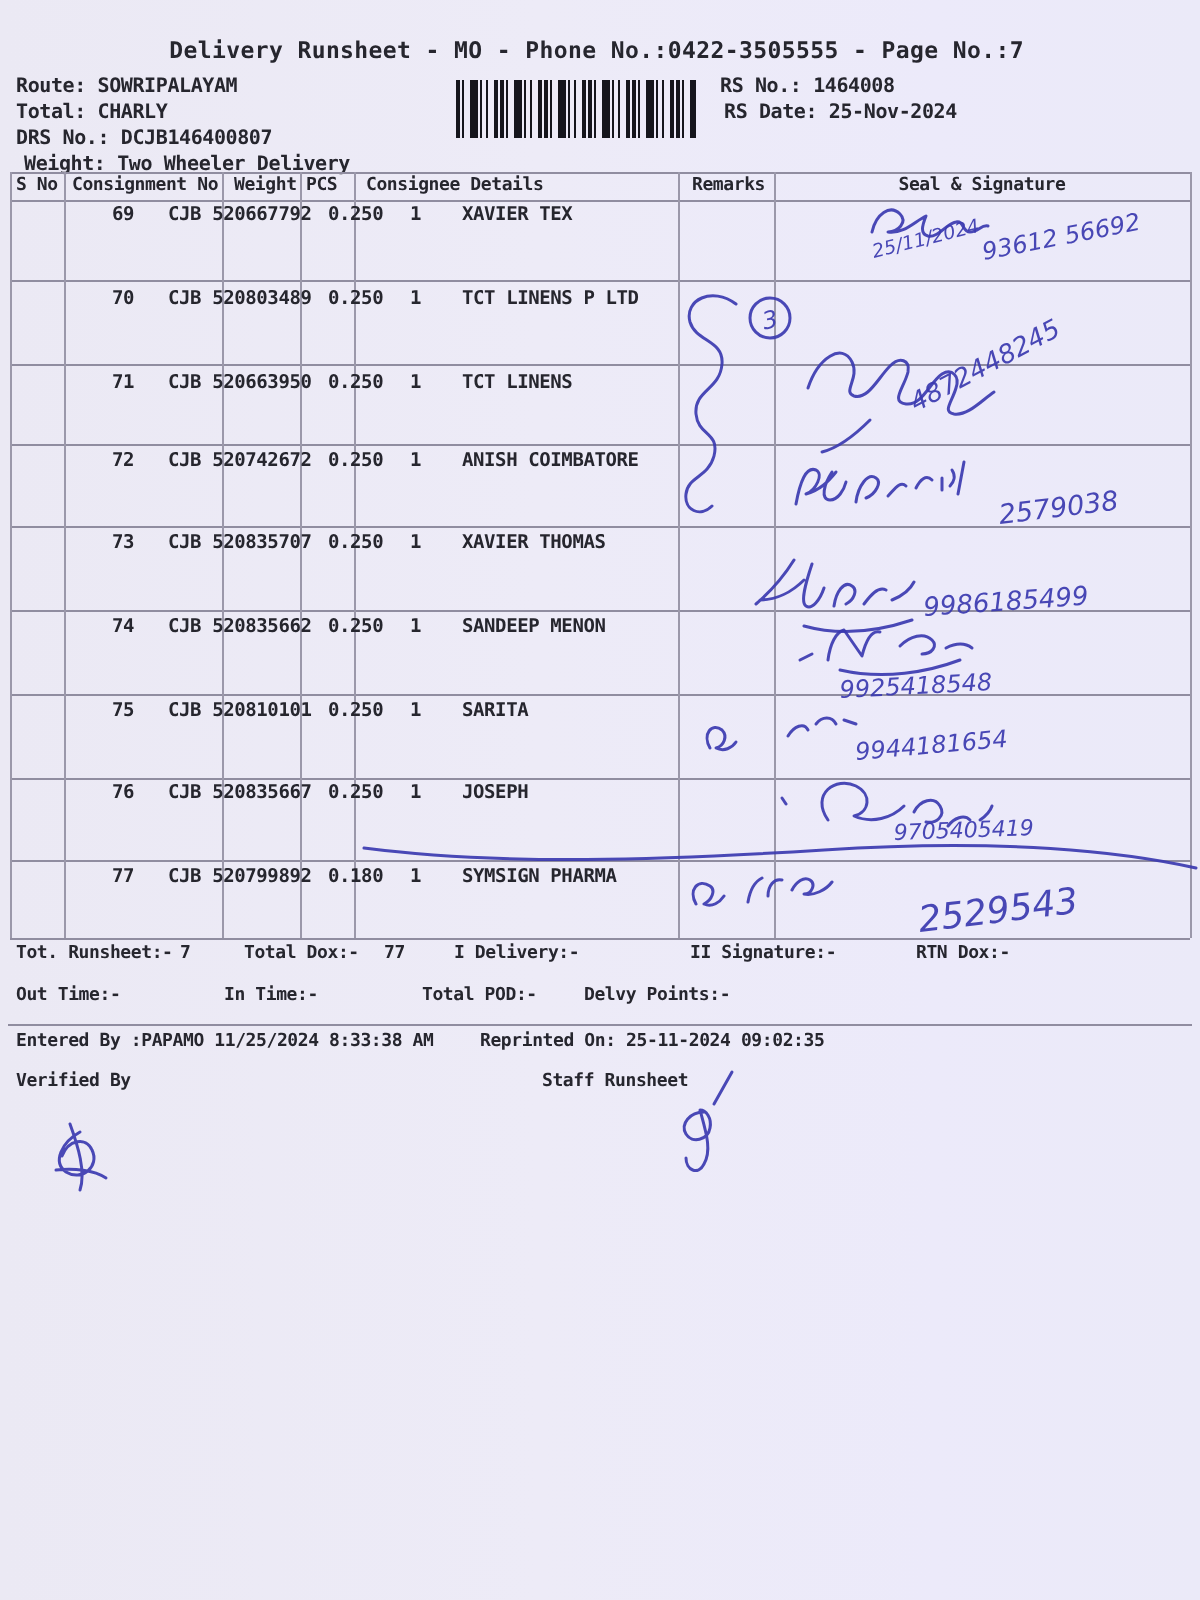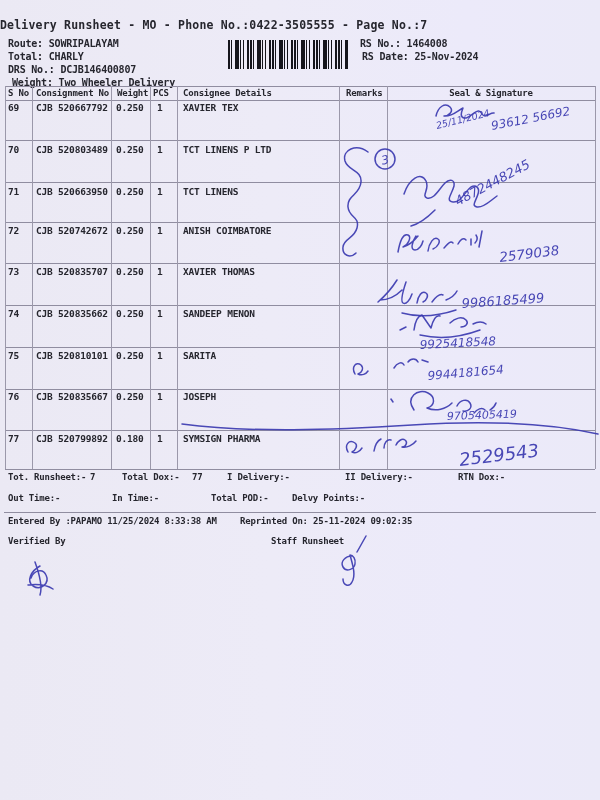--- a/index.html
+++ b/index.html
@@ -4,24 +4,24 @@
 <style>
   html,body{margin:0;padding:0;background:#d8d6e0;}
   .page{
     position:relative;width:600px;height:800px;overflow:hidden;
     background:linear-gradient(90deg,#ebe9f4 0%,#edebf7 45%,#eceafa 78%,#ebeaf8 100%);
     font-family:"DejaVu Sans Mono","Liberation Mono",monospace;
     color:#26262e;
   }
   .t{position:absolute;white-space:pre;font-weight:bold;line-height:1;}
   .f9 {font-size:9px;letter-spacing:-.2px;}
-  .f95{font-size:9.5px;letter-spacing:-.2px;}
+  .f95{font-size:9.5px;letter-spacing:-.2px;margin-left:48px;}
   .f10{font-size:10px;letter-spacing:-.2px;}
   .title{left:0;width:600px;text-align:center;top:6px;font-size:10.5px;letter-spacing:.3px;}
-  .subtitle{left:0;width:512px;text-align:left;top:20px;font-size:11.5px;letter-spacing:.2px;}
+  .subtitle{left:0;width:512px;text-align:right;top:20px;font-size:11.5px;letter-spacing:.2px;}
   .hl{position:absolute;height:1px;background:#908da0;}
   .vl{position:absolute;width:1px;background:#9b98aa;}
   .row{position:absolute;left:0;width:600px;height:0;}
   .c{position:absolute;top:0;}
   .c-sno{left:8px}.c-con{left:36px}.c-wt{left:116px}.c-pcs{left:157px}.c-det{left:183px}
   .sealhdr{left:387px;width:208px;text-align:center;}
   .barcode{
     position:absolute;left:228px;top:40px;width:120px;height:29px;
     background:
      repeating-linear-gradient(90deg,
@@ -145,21 +145,21 @@
     <span class="t f95 c c-wt">0.180</span>
     <span class="t f95 c c-pcs">1</span>
     <span class="t f95 c c-det">SYMSIGN PHARMA</span>
   </div>
 
   <span class="t f9" style="left:8px;top:473px">Tot. Runsheet:-</span>
   <span class="t f9" style="left:90px;top:473px">7</span>
   <span class="t f9" style="left:122px;top:473px">Total Dox:-</span>
   <span class="t f9" style="left:192px;top:473px">77</span>
   <span class="t f9" style="left:227px;top:473px">I Delivery:-</span>
-  <span class="t f9" style="left:345px;top:473px">II Delivery:-</span>
+  <span class="t f9" style="left:345px;top:473px">II Signature:-</span>
   <span class="t f9" style="left:458px;top:473px">RTN Dox:-</span>
 
   <span class="t f9" style="left:8px;top:494px">Out Time:-</span>
   <span class="t f9" style="left:112px;top:494px">In Time:-</span>
   <span class="t f9" style="left:211px;top:494px">Total POD:-</span>
   <span class="t f9" style="left:292px;top:494px">Delvy Points:-</span>
 
   <div class="hl" style="left:4px;top:512px;width:592px"></div>
 
   <span class="t f9" style="left:8px;top:517px">Entered By :PAPAMO 11/25/2024 8:33:38 AM</span>

